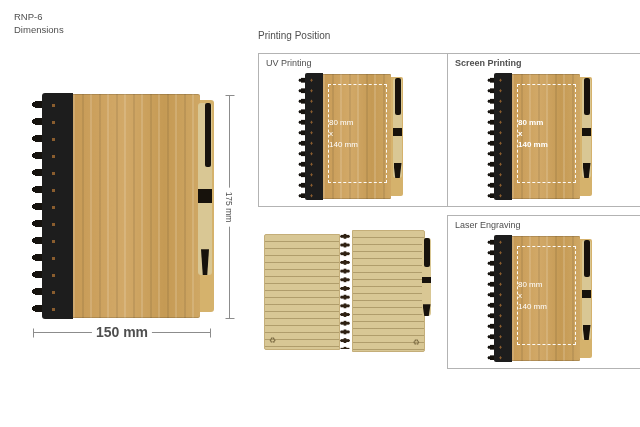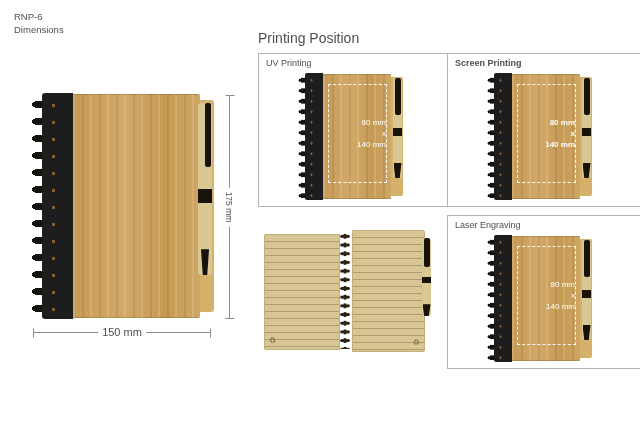--- a/index.html
+++ b/index.html
@@ -39,44 +39,44 @@
   .vline{position:absolute;left:50%;top:0;bottom:0;width:1px;background:#8c8c8c;}
   .vline::before,.vline::after{content:"";position:absolute;left:50%;transform:translateX(-50%);width:9px;height:1px;background:#8c8c8c;}
   .vline::before{top:0;} .vline::after{bottom:0;}
   .vlabel{position:absolute;top:50%;left:50%;transform:translate(-50%,-50%) rotate(90deg);
     background:#fff;padding:1px 4px;font-size:8.5px;white-space:nowrap;}
   .hdim{position:absolute;left:33px;top:325px;width:178px;height:14px;}
   .hline{position:absolute;top:50%;left:0;right:0;height:1px;background:#8c8c8c;}
   .hline::before,.hline::after{content:"";position:absolute;top:50%;transform:translateY(-50%);width:1px;height:9px;background:#8c8c8c;}
   .hline::before{left:0;} .hline::after{right:0;}
   .hlabel{position:absolute;top:50%;left:50%;transform:translate(-50%,-50%);
-    background:#fff;padding:0 4px;font-size:11px;white-space:nowrap;}
-  
-  .ptitle{position:absolute;left:258px;top:30px;font-size:14px;}
+    background:#fff;padding:0 4px;font-size:14px;white-space:nowrap;font-weight:bold;}
+  
+  .ptitle{position:absolute;left:258px;top:30px;font-size:10px;}
   .pbox{position:absolute;border:1px solid #b3b3b3;background:#fff;padding-left:15px;}
   .pbox-uv{left:258px;top:53px;width:181px;height:152px;}
   .pbox-screen{left:447px;top:53px;width:182px;height:152px;font-weight:bold;}
   .pbox-laser{left:447px;top:215px;width:182px;height:152px;}
   .pbox-label{position:absolute;left:7px;top:4px;font-size:9px;}
   
   .nb{position:absolute;left:37px;top:19px;width:107px;height:127px;}
   .nb-spiral{position:absolute;left:0;top:2px;bottom:2px;width:14px;
     background-image:radial-gradient(ellipse 46% 30% at 50% 50%,#15120e 68%,rgba(0,0,0,0) 72%);
     background-size:14px 10.5px;}
   .nb-strip{position:absolute;left:9px;top:0;bottom:0;width:18px;background:#1d1d1d;border-radius:2px 0 0 2px;}
   .nb-holes{position:absolute;left:4px;top:2px;bottom:2px;width:5px;
     background-image:radial-gradient(circle 1.1px at 50% 50%,#8a5d2e 88%,rgba(0,0,0,0) 100%);
     background-size:5px 10.5px;}
   .nb-cover{position:absolute;left:27px;top:1px;bottom:1px;width:68px;border-radius:0 1px 1px 0;
     box-shadow:inset 0 1px 0 rgba(0,0,0,.15), inset 0 -1px 0 rgba(0,0,0,.15);}
   .nb-back{position:absolute;right:0;top:4px;bottom:4px;width:12px;background:#d5b26c;border-radius:0 2px 2px 0;}
   .nb-pen{right:1px;top:5px;width:9px;height:100px;}
   .nb-area{position:absolute;left:32px;top:11px;width:57px;height:97px;
     border:1px dashed rgba(255,255,255,.95);
-    display:flex;flex-direction:column;align-items:flex-end;justify-content:center;gap:3px;
+    display:flex;flex-direction:column;align-items:flex-start;justify-content:center;gap:3px;
     color:#fff;font-size:8px;line-height:8px;}
   
   .open-nb{position:absolute;left:264px;top:230px;width:168px;height:122px;}
   .page{position:absolute;background-color:#d8c795;
     background-image:repeating-linear-gradient(to bottom, rgba(0,0,0,0) 0 6px, rgba(136,115,66,.5) 6px 7px);
     border:1px solid #c4ae79;}
   .page-left{left:0;top:4px;bottom:2px;width:74px;border-radius:2px 0 0 2px;}
   .page-right{left:88px;top:0;bottom:0;width:71px;border-radius:0 2px 2px 0;}
   .o-spiral{position:absolute;left:73px;top:2px;bottom:3px;width:16px;
     background-image:radial-gradient(ellipse 44% 32% at 50% 50%,#2e2113 70%,rgba(0,0,0,0) 74%);

